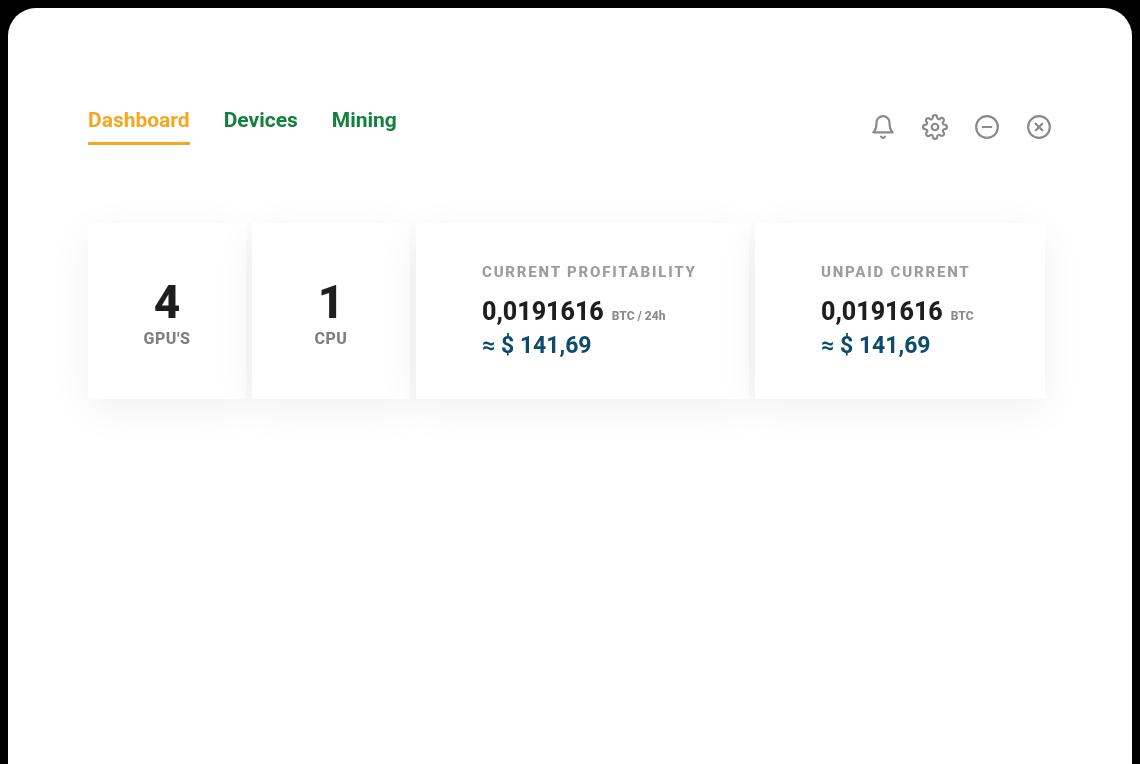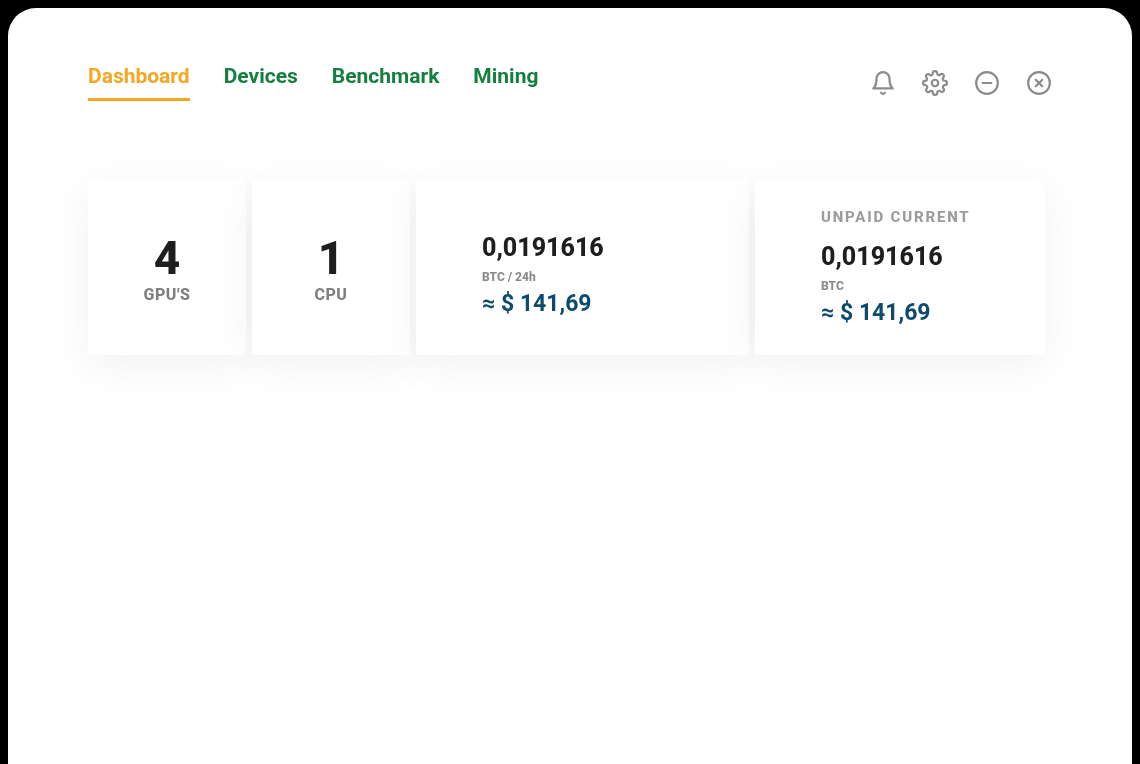--- a/index.html
+++ b/index.html
@@ -13,20 +13,21 @@
     position: absolute;
     top: 8px; left: 8px; right: 8px; bottom: 0;
     background: #fff;
     border-radius: 28px 28px 0 0;
     padding: 56px 80px 0 80px;
   }
   .topbar {
     display: flex;
     align-items: center;
     justify-content: space-between;
+    margin-top: 44px;
   }
   .tabs {
     display: flex;
     gap: 34px;
   }
   .tab {
     font-size: 21px;
     font-weight: 700;
     color: #15803d;
     padding-bottom: 10px;
@@ -126,21 +127,20 @@
     font-size: 15px;
     font-weight: 800;
     letter-spacing: 1.8px;
     color: #9c9c9c;
   }
   .card.big .val-row {
     margin-top: 16px;
     display: flex;
     align-items: baseline;
     gap: 8px;
-    flex-direction: column;
   }
   .card.big .val {
     font-size: 25px;
     font-weight: 800;
     color: #1e1e1e;
   }
   .card.big .unit {
     font-size: 12px;
     font-weight: 800;
     color: #8a8a8a;
@@ -154,21 +154,20 @@
 </style>
 </head>
 <body>
 
 <div class="window">
 
   <div class="topbar">
     <div class="tabs">
       <div class="tab active">Dashboard</div>
       <div class="tab">Devices</div>
-      <div class="tab">Benchmark</div>
       <div class="tab">Mining</div>
     </div>
     <div class="icons">
       <div class="icon">
         <svg viewBox="0 0 24 24" fill="none" stroke="currentColor" stroke-width="2" stroke-linecap="round" stroke-linejoin="round">
             <path d="M18 8a6 6 0 0 0-12 0c0 7-3 9-3 9h18s-3-2-3-9"></path>
             <path d="M13.73 21a2 2 0 0 1-3.46 0"></path>
           </svg>
       </div>
       <div class="icon">
@@ -197,20 +196,21 @@
   <div class="cards">
     <div class="card small">
       <div class="num">4</div>
       <div class="lbl">GPU'S</div>
     </div>
     <div class="card small">
       <div class="num">1</div>
       <div class="lbl">CPU</div>
     </div>
     <div class="card big">
+      <div class="title">CURRENT PROFITABILITY</div>
       <div class="val-row">
         <span class="val">0,0191616</span>
         <span class="unit">BTC  / 24h</span>
       </div>
       <div class="approx">≈ $ 141,69</div>
     </div>
     <div class="card big" style="width:290px;">
       <div class="title">UNPAID CURRENT</div>
       <div class="val-row">
         <span class="val">0,0191616</span>

